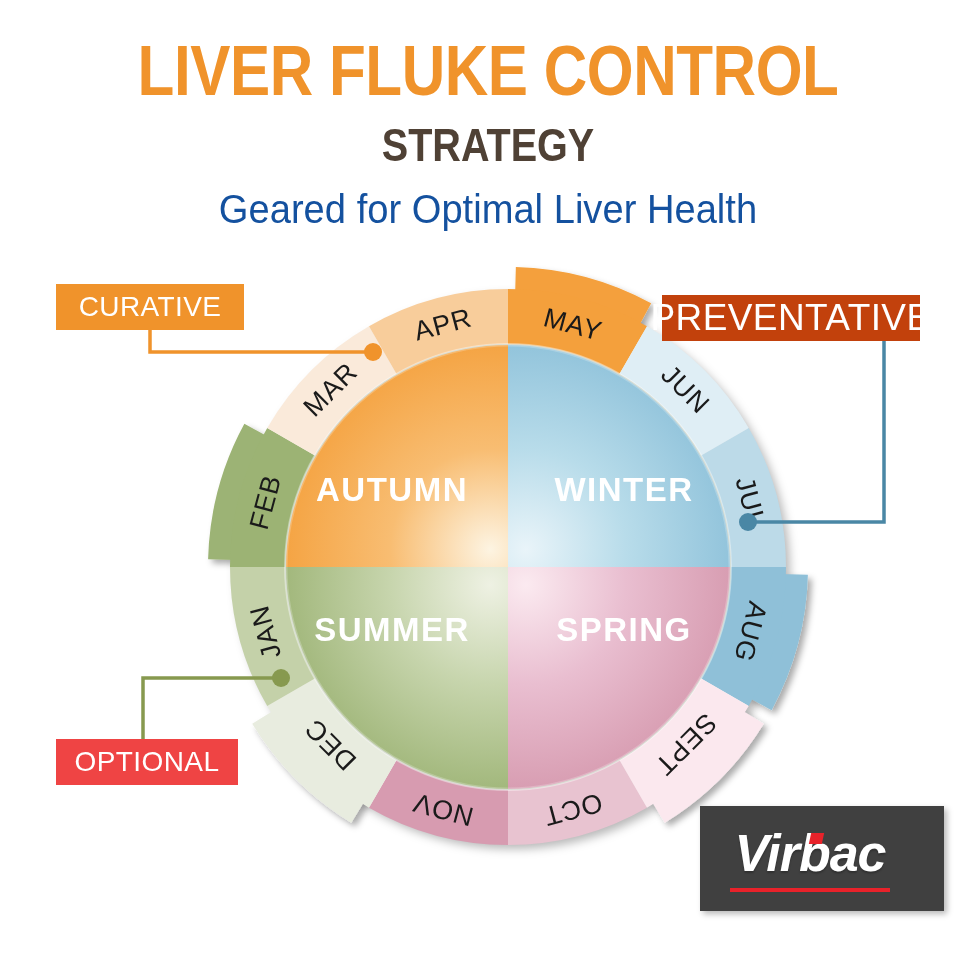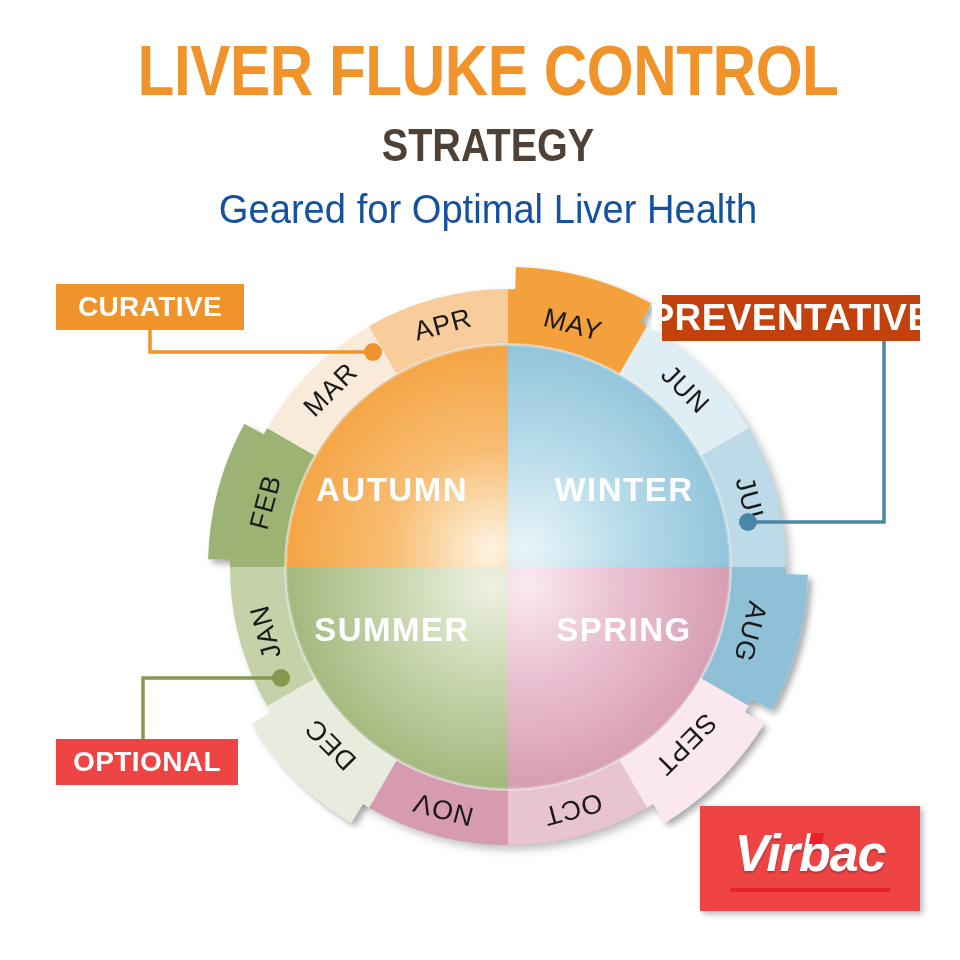--- a/index.html
+++ b/index.html
@@ -45,21 +45,21 @@
     color:#14519f;
     transform:scaleX(0.93);
     transform-origin:50% 50%;
     white-space:nowrap;
   }
 
   
   .badge{
     position:absolute;
     color:#ffffff;
-    font-weight:bold;
+    font-weight:normal;
     display:flex;
     align-items:center;
     justify-content:center;
     letter-spacing:0.4px;
     box-sizing:border-box;
   }
   #badge-curative{
     left:48px;top:284px;width:188px;height:46px;
     background:#f0932b;font-size:28px;
   }
@@ -67,22 +67,22 @@
     left:654px;top:295px;width:258px;height:46px;
     background:#c2410c;font-size:37px;
   }
   #badge-optional{
     left:48px;top:739px;width:182px;height:46px;
     background:#ef4444;font-size:28px;
   }
 
   
   #virbac-logo{
-    position:absolute;left:692px;top:806px;width:220px;height:105px;
-    background:#ef4444;
+    position:absolute;left:692px;top:806px;width:244px;height:105px;
+    background:#404040;
     box-shadow:3px 3px 6px rgba(0,0,0,0.28);
     overflow:hidden;
   }
   #virbac-wordmark{
     position:absolute;left:0;top:18px;width:220px;text-align:center;
     color:#ffffff;font-size:52px;line-height:58px;font-weight:bold;
     font-style:italic;letter-spacing:-1px;
     text-shadow:0 2px 2px rgba(0,0,0,0.25);
   }
   #virbac-dot{

